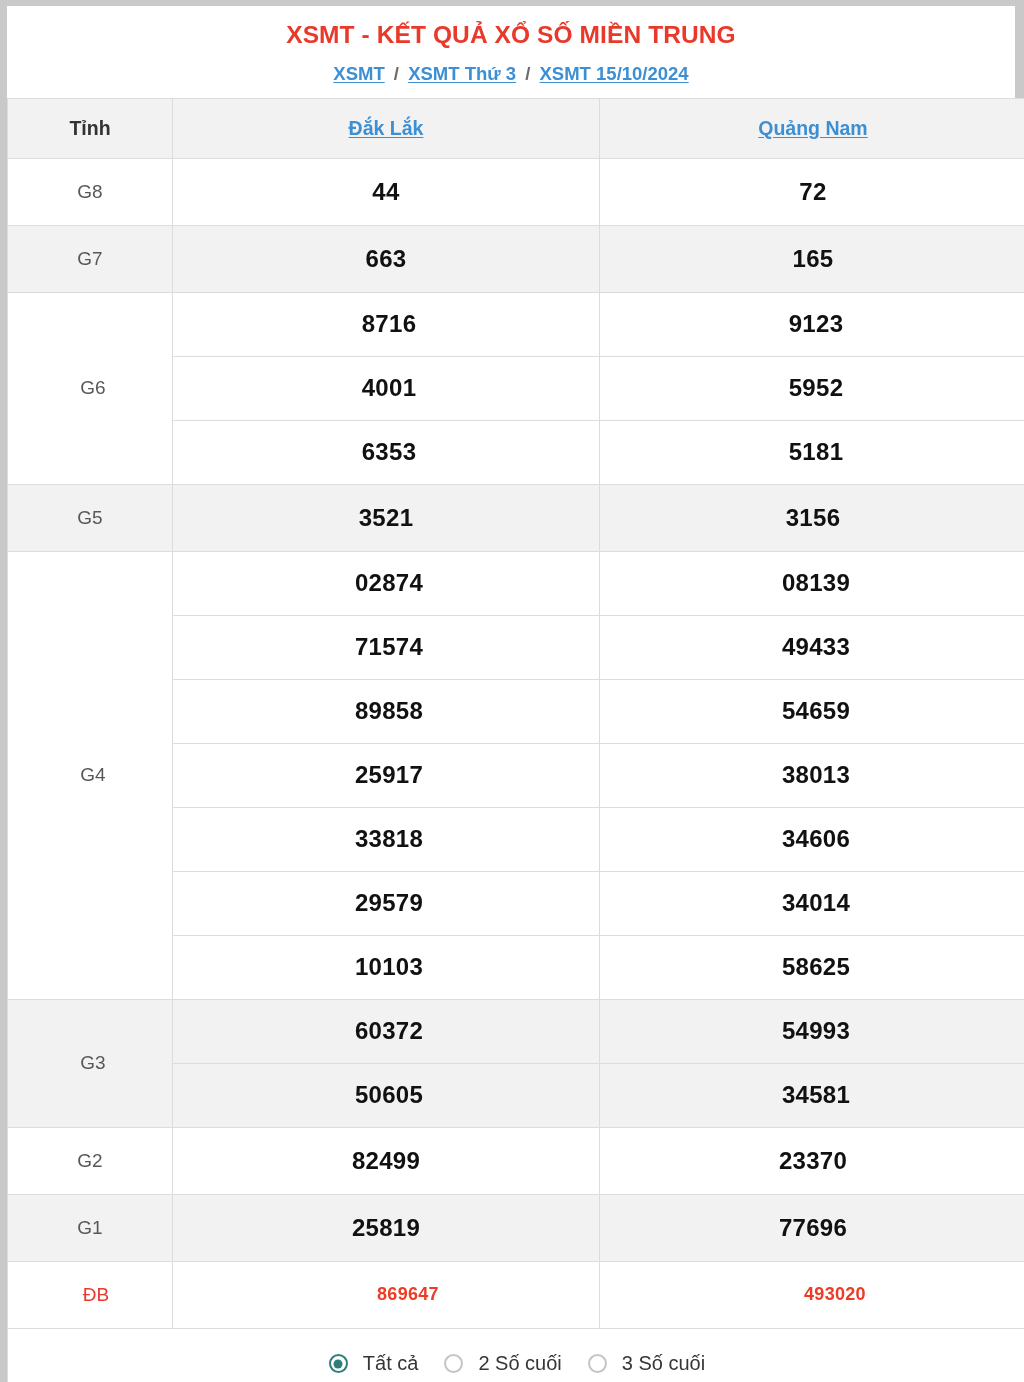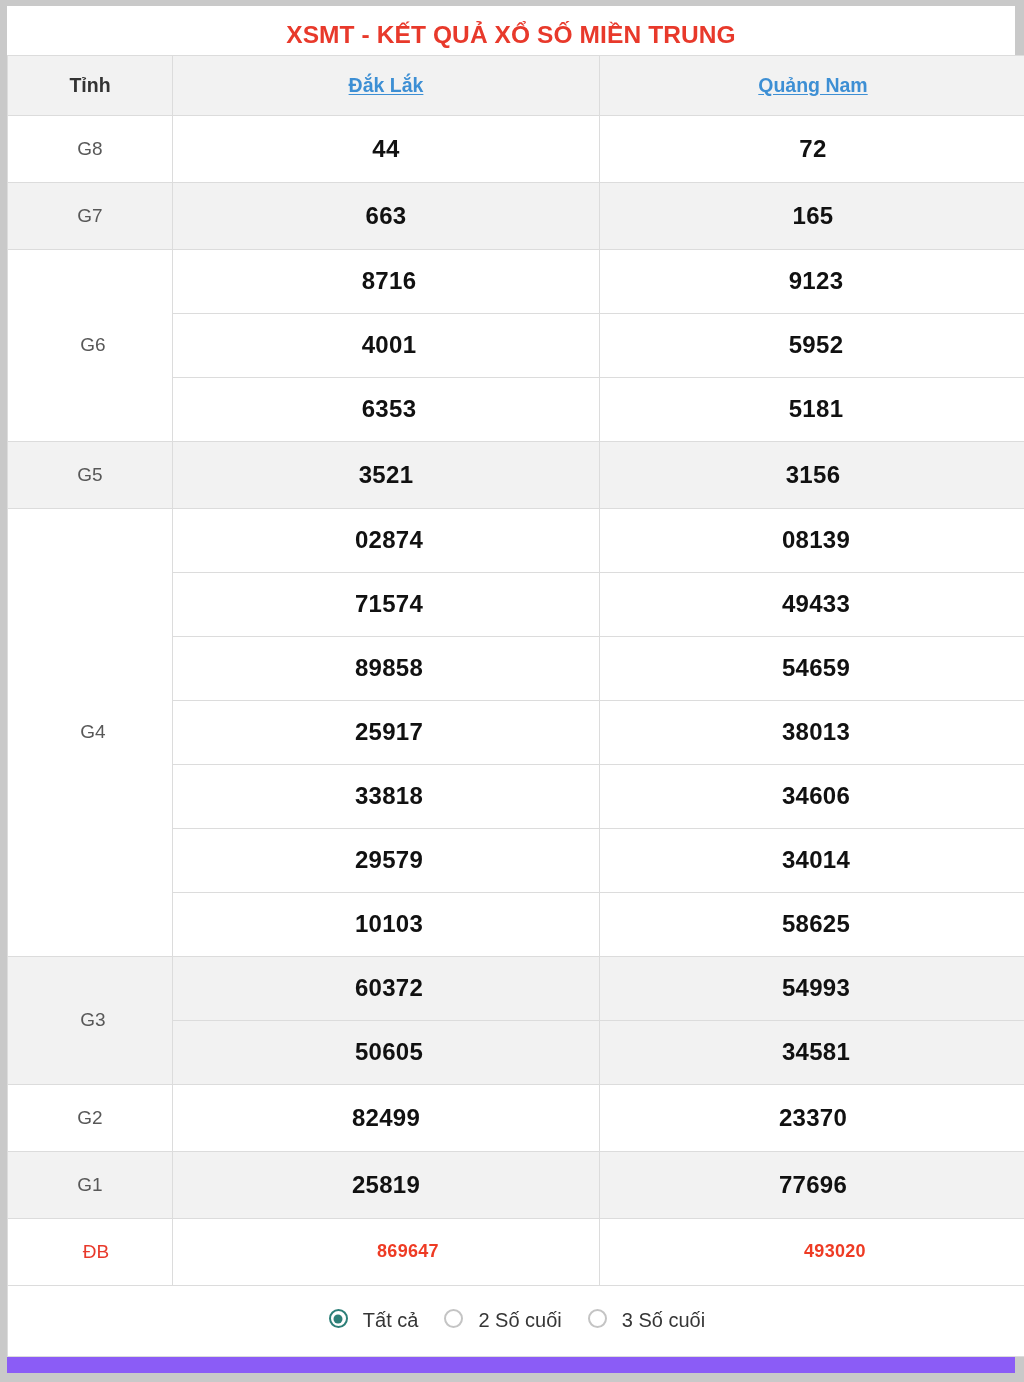--- a/index.html
+++ b/index.html
@@ -22,21 +22,21 @@
     border: 7px solid #c9c9c9;
     border-top-width: 6px;
     border-left-width: 7px;
     border-right-width: 9px;
     border-bottom-width: 9px;
   }
   #inner {
     position: relative;
     width: 100%;
     height: 100%;
-    background: #8b5cf6;
+    background: #000000;
     box-sizing: border-box;
   }
 
   
   .hdr {
     padding-top: 14px;
     text-align: center;
     background: #fff;
   }
   .hdr-title {
@@ -137,21 +137,21 @@
   }
   .radios {
     display: flex;
     align-items: center;
     justify-content: center;
     gap: 26px;
     height: 100%;
   }
   .radio-opt {
     display: flex;
-    align-items: flex-start;
+    align-items: center;
     gap: 15px;
     font-size: 20px;
     color: #363636;
     cursor: pointer;
     white-space: nowrap;
   }
   .rdot {
     width: 19px;
     height: 19px;
     border-radius: 50%;
@@ -178,20 +178,27 @@
   }
 </style>
 </head>
 <body>
 
 <div id="page">
   <div id="inner">
 
     <div class="hdr">
       <div class="hdr-title">XSMT - KẾT QUẢ XỔ SỐ MIỀN TRUNG</div>
+      <div class="hdr-crumbs">
+        <a href="#">XSMT</a>
+        <span class="crumb-sep">/</span>
+        <a href="#">XSMT Thứ 3</a>
+        <span class="crumb-sep">/</span>
+        <a href="#">XSMT 15/10/2024</a>
+      </div>
     </div>
 
     <table class="xs">
       <colgroup>
         <col class="c-label">
         <col class="c-prov">
         <col class="c-prov">
       </colgroup>
       <thead>
         <tr class="row-head">

